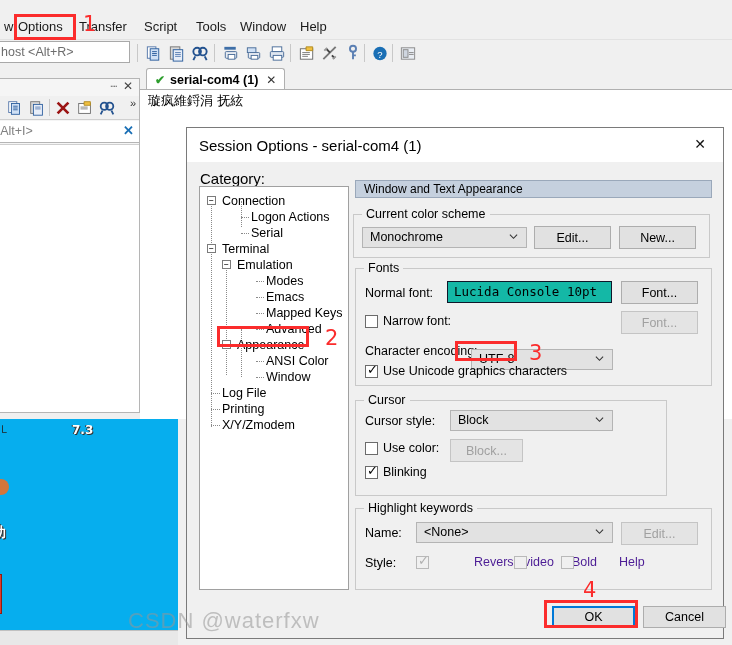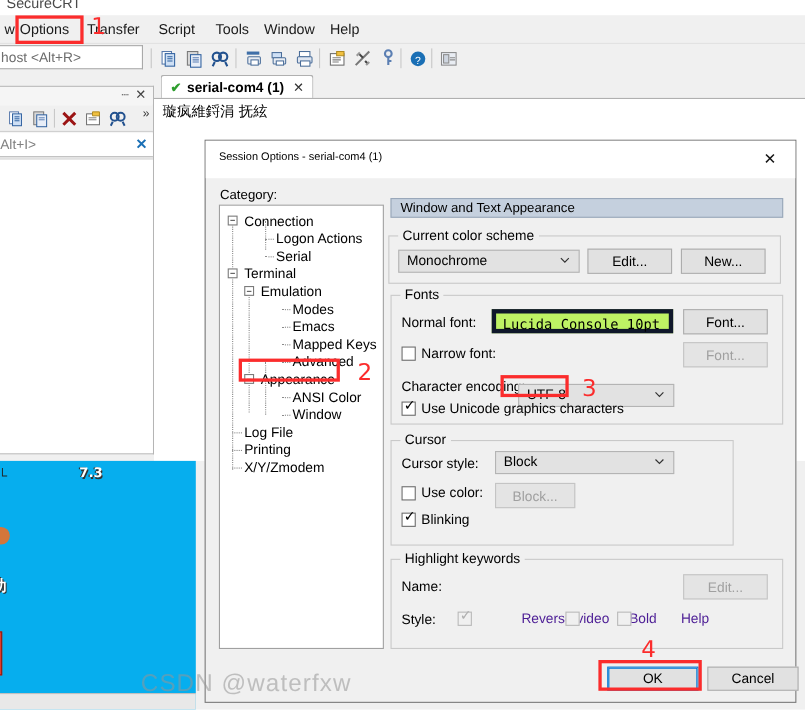--- a/index.html
+++ b/index.html
@@ -73,25 +73,25 @@
     border:1px solid #8e1d12;}
   .cyan-cn2 { position:absolute; left:-6px; top:212px; font-size:12px; color:#ffffff; }
 
   .statusbar { position:absolute; left:0; top:630px; width:178px; height:15px; background:#e8e8e8;
     border-top:1px solid #c0c0c0; }
 
   
   #dialog { position:absolute; left:186px; top:127px; width:538px; height:512px;
     background:#f0f0f0; border:1px solid #7a7a7a; box-shadow:0 0 0 0 rgba(0,0,0,0); }
   .dlg-title { position:absolute; left:0; top:0; width:536px; height:34px; background:#ffffff; }
-  .dlg-title .t { position:absolute; left:12px; top:9px; font-size:10px; color:#000; white-space:nowrap; }
+  .dlg-title .t { position:absolute; left:12px; top:9px; font-size:15px; color:#000; white-space:nowrap; }
   .dlg-close { position:absolute; right:6px; top:4px; width:34px; height:24px;
     display:flex; align-items:center; justify-content:center; font-size:14px; color:#111; }
 
-  .lbl-category { position:absolute; left:13px; top:42px; font-size:12px; color:#000; }
+  .lbl-category { position:absolute; left:13px; top:42px; font-size:15px; color:#000; }
 
   .tree { position:absolute; left:12px; top:58px; width:150px; height:404px;
     background:#ffffff; border:1px solid #a0a0a0; overflow:hidden; }
   .tnode { position:absolute; height:16px; line-height:16px; font-size:12.5px;
     white-space:nowrap; color:#000; }
   .texp { position:absolute; width:9px; height:9px; border:1px solid #7b7b7b; background:#fff;
     font-size:8px; line-height:7px; text-align:center; color:#000; font-family:"DejaVu Sans Mono", monospace; }
   .tdash { position:absolute; border-top:1px dotted #8a8a8a; height:0; }
   .tvert { position:absolute; border-left:1px dotted #8a8a8a; width:0; }
 
@@ -110,21 +110,21 @@
   .combo { position:absolute; height:21px; background:#e2e2e2; border:1px solid #b4b4b4;
     display:flex; align-items:center; }
   .combo .cv { position:absolute; left:7px; top:2px; font-size:12.5px; white-space:nowrap; }
   .combo .arr { position:absolute; right:8px; top:4px; width:9px; height:9px; }
 
   .btn { position:absolute; height:23px; background:#e1e1e1; border:1px solid #adadad;
     font-size:12.5px; color:#000; display:flex; align-items:center; justify-content:center; }
   .btn.dis { color:#a0a0a0; background:#e4e4e4; border-color:#c4c4c4; }
   .btn.focus { border:1px solid #0078d7; box-shadow:inset 0 0 0 1px #0078d7; background:#e1e1e1; }
 
-  .textbox { position:absolute; background:#bef264; border:4px solid #0f172a; }
+  .textbox { position:absolute; background:#14b8a6; border:1px solid #0f172a; }
   .textbox span { position:absolute; left:6px; top:2px; font-family:"DejaVu Sans Mono", monospace;
     font-size:12.5px; white-space:nowrap; }
 
   .cb { position:absolute; width:13px; height:13px; background:#fff; border:1px solid #6b6b6b; }
   .cb.dis { background:#f0f0f0; border-color:#b9b9b9; }
   .cb .mark { position:absolute; left:1px; top:-3px; font-size:13px; line-height:13px; color:#000;
     font-family:"DejaVu Sans", sans-serif; }
   .cb.dis .mark { color:#b0b0b0; }
 
   
@@ -132,23 +132,20 @@
   .rednum { position:absolute; font-size:21px; color:#fb2c2c; font-family:"DejaVu Sans", sans-serif; }
 
   .watermark { position:absolute; left:128px; top:608px; font-size:22px; color:rgba(150,150,150,0.55);
     font-family:"Liberation Sans", sans-serif; letter-spacing:1px; white-space:nowrap; }
 </style>
 </head>
 <body>
 
 <div id="app-root">
 
-  <div class="titlebar">
-    <div class="ttext">SecureCRT</div>
-  </div>
 
   <div class="menubar">
     <div class="menu-item" style="left:0px">w</div>
     <div class="menu-item" style="left:14px">Options</div>
     <div class="menu-item" style="left:75px">Transfer</div>
     <div class="menu-item" style="left:140px">Script</div>
     <div class="menu-item" style="left:192px">Tools</div>
     <div class="menu-item" style="left:236px">Window</div>
     <div class="menu-item" style="left:296px">Help</div>
   </div>
@@ -396,20 +393,26 @@
     <div class="cb" style="left:9px;top:65px">
         <span class="mark">✓</span>
       </div>
     <div class="flabel" style="left:27px;top:64px">Blinking</div>
   </div>
 
   <div class="group" style="left:168px;top:380px;width:357px;height:82px">
     <span class="gt">Highlight keywords</span>
 
     <div class="flabel" style="left:9px;top:17px">Name:</div>
+    <div class="combo" style="left:60px;top:13px;width:197px">
+      <span class="cv">&lt;None&gt;</span>
+      <svg class="arr" viewBox="0 0 10 10">
+          <path d="M1 3l4 4 4-4" fill="none" stroke="#333" stroke-width="1.2"></path>
+        </svg>
+    </div>
     <div class="btn dis" style="left:265px;top:13px;width:77px">Edit...</div>
 
     <div class="flabel" style="left:9px;top:47px">Style:</div>
     <div class="cb dis" style="left:60px;top:47px">
         <span class="mark">✓</span>
       </div>
     <div class="flabel dis" style="left:78px;top:46px">Reverse video</div>
     <div class="cb dis" style="left:158px;top:47px"></div>
     <div class="flabel dis" style="left:176px;top:46px">Bold</div>
     <div class="cb dis" style="left:205px;top:47px"></div>

